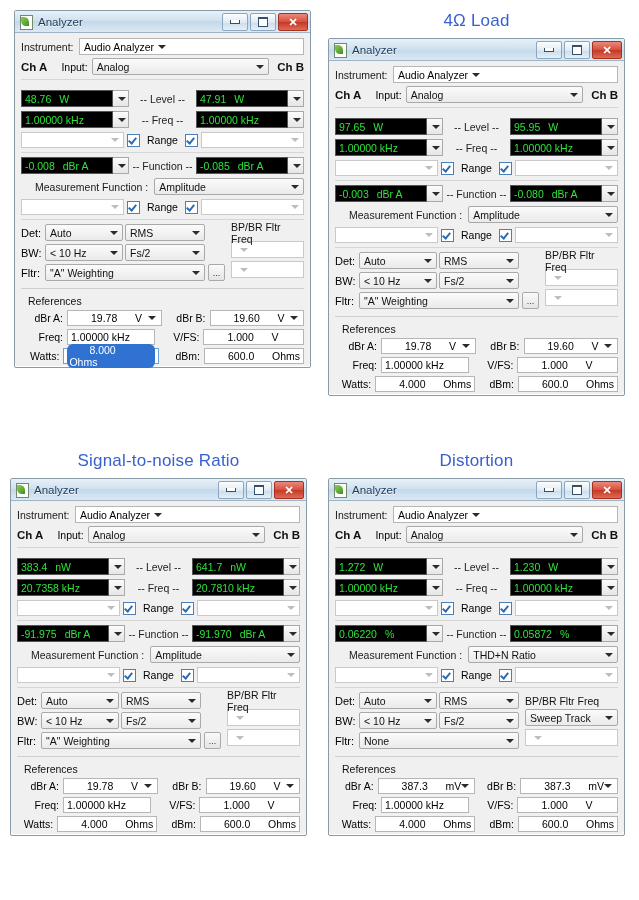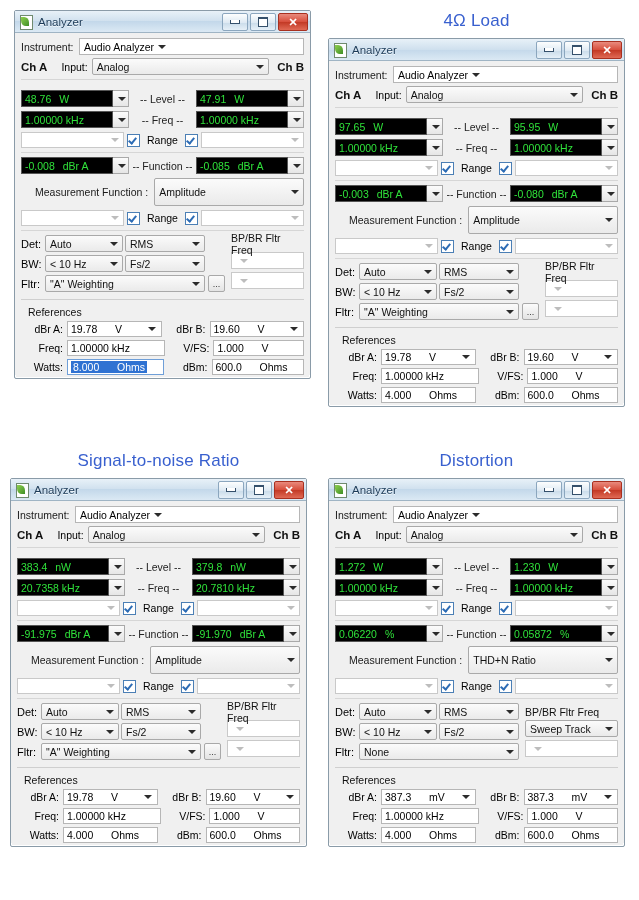--- a/index.html
+++ b/index.html
@@ -134,21 +134,21 @@
   }
   .cbx:after{
     content:"";position:absolute;left:2px;top:1px;width:3px;height:6px;
     border:solid #2d6cb5;border-width:0 2px 2px 0;transform:rotate(40deg);
   }
   .rlabel{font-size:10.5px;margin:0 4px;}
 
   
   .mfrow{display:flex;align-items:center;margin:2px 0 4px 0;}
   .mfrow .lbl{margin-left:14px;}
-  .mfcombo{flex:1 1 auto;margin-left:6px;height:28px;}
+  .mfcombo{flex:1 1 auto;margin-left:6px;height:17px;}
 
   
   .dblock{margin-top:4px;}
   .drow{display:flex;align-items:center;margin-bottom:3px;}
   .dlab{width:24px;font-size:11px;}
   .dcombo1{width:78px;height:17px;}
   .dcombo2{width:80px;height:17px;margin-left:2px;}
   .dcombo-wide{width:160px;height:17px;}
   .ellip{
     width:17px;height:17px;margin-left:3px;border:1px solid #a9a9a9;border-radius:2px;
@@ -165,23 +165,23 @@
   .refs-title{font-size:10.5px;color:#111;margin:-9px 0 3px 4px;background:#f0f0f0;
     display:inline-block;padding:0 3px;}
   .rfrow{display:flex;align-items:center;margin-bottom:3px;}
   .rflab{font-size:10.5px;text-align:right;white-space:nowrap;}
   .rflab.w1{width:42px;}
   .rflab.w2{width:38px;margin-left:6px;}
   .rfval{
     height:16px;background:#fff;border:1px solid #b6b6b6;box-sizing:border-box;
     font-size:10.5px;display:flex;align-items:center;padding:0 3px;margin-left:4px;
   }
-  .rfval .num{min-width:44px;display:inline-block;}
+  .rfval .num{min-width:44px;display:inline-block;margin-left:20px;}
   .rfval.sel{border:1px solid #6f9fd8;}
-  .rfval.sel .hl{background:#2f72d2;color:#fff;padding:0 2px;}
+  .rfval.sel .hl{background:#2f72d2;color:#fff;padding:0 2px;border-radius:6px;}
   .rfcombo{flex:1 1 auto;}
   .rfplain{flex:1 1 auto;}
 
   .spacer6{height:6px;}
 </style>
 </head>
 <body>
 
 <div class="grid">
 
@@ -689,21 +689,21 @@
                 <span class="v">383.4</span>
                 <span class="u">nW</span>
               </div>
             <div class="drop">
                 <span class="caret"></span>
               </div>
           </div>
           <div class="mid">-- Level --</div>
           <div class="mcell">
             <div class="meas">
-                <span class="v">379.8</span>
+                <span class="v">641.7</span>
                 <span class="u">nW</span>
               </div>
             <div class="drop">
                 <span class="caret"></span>
               </div>
           </div>
         </div>
         <div class="mrow">
           <div class="mcell">
             <div class="meas">

